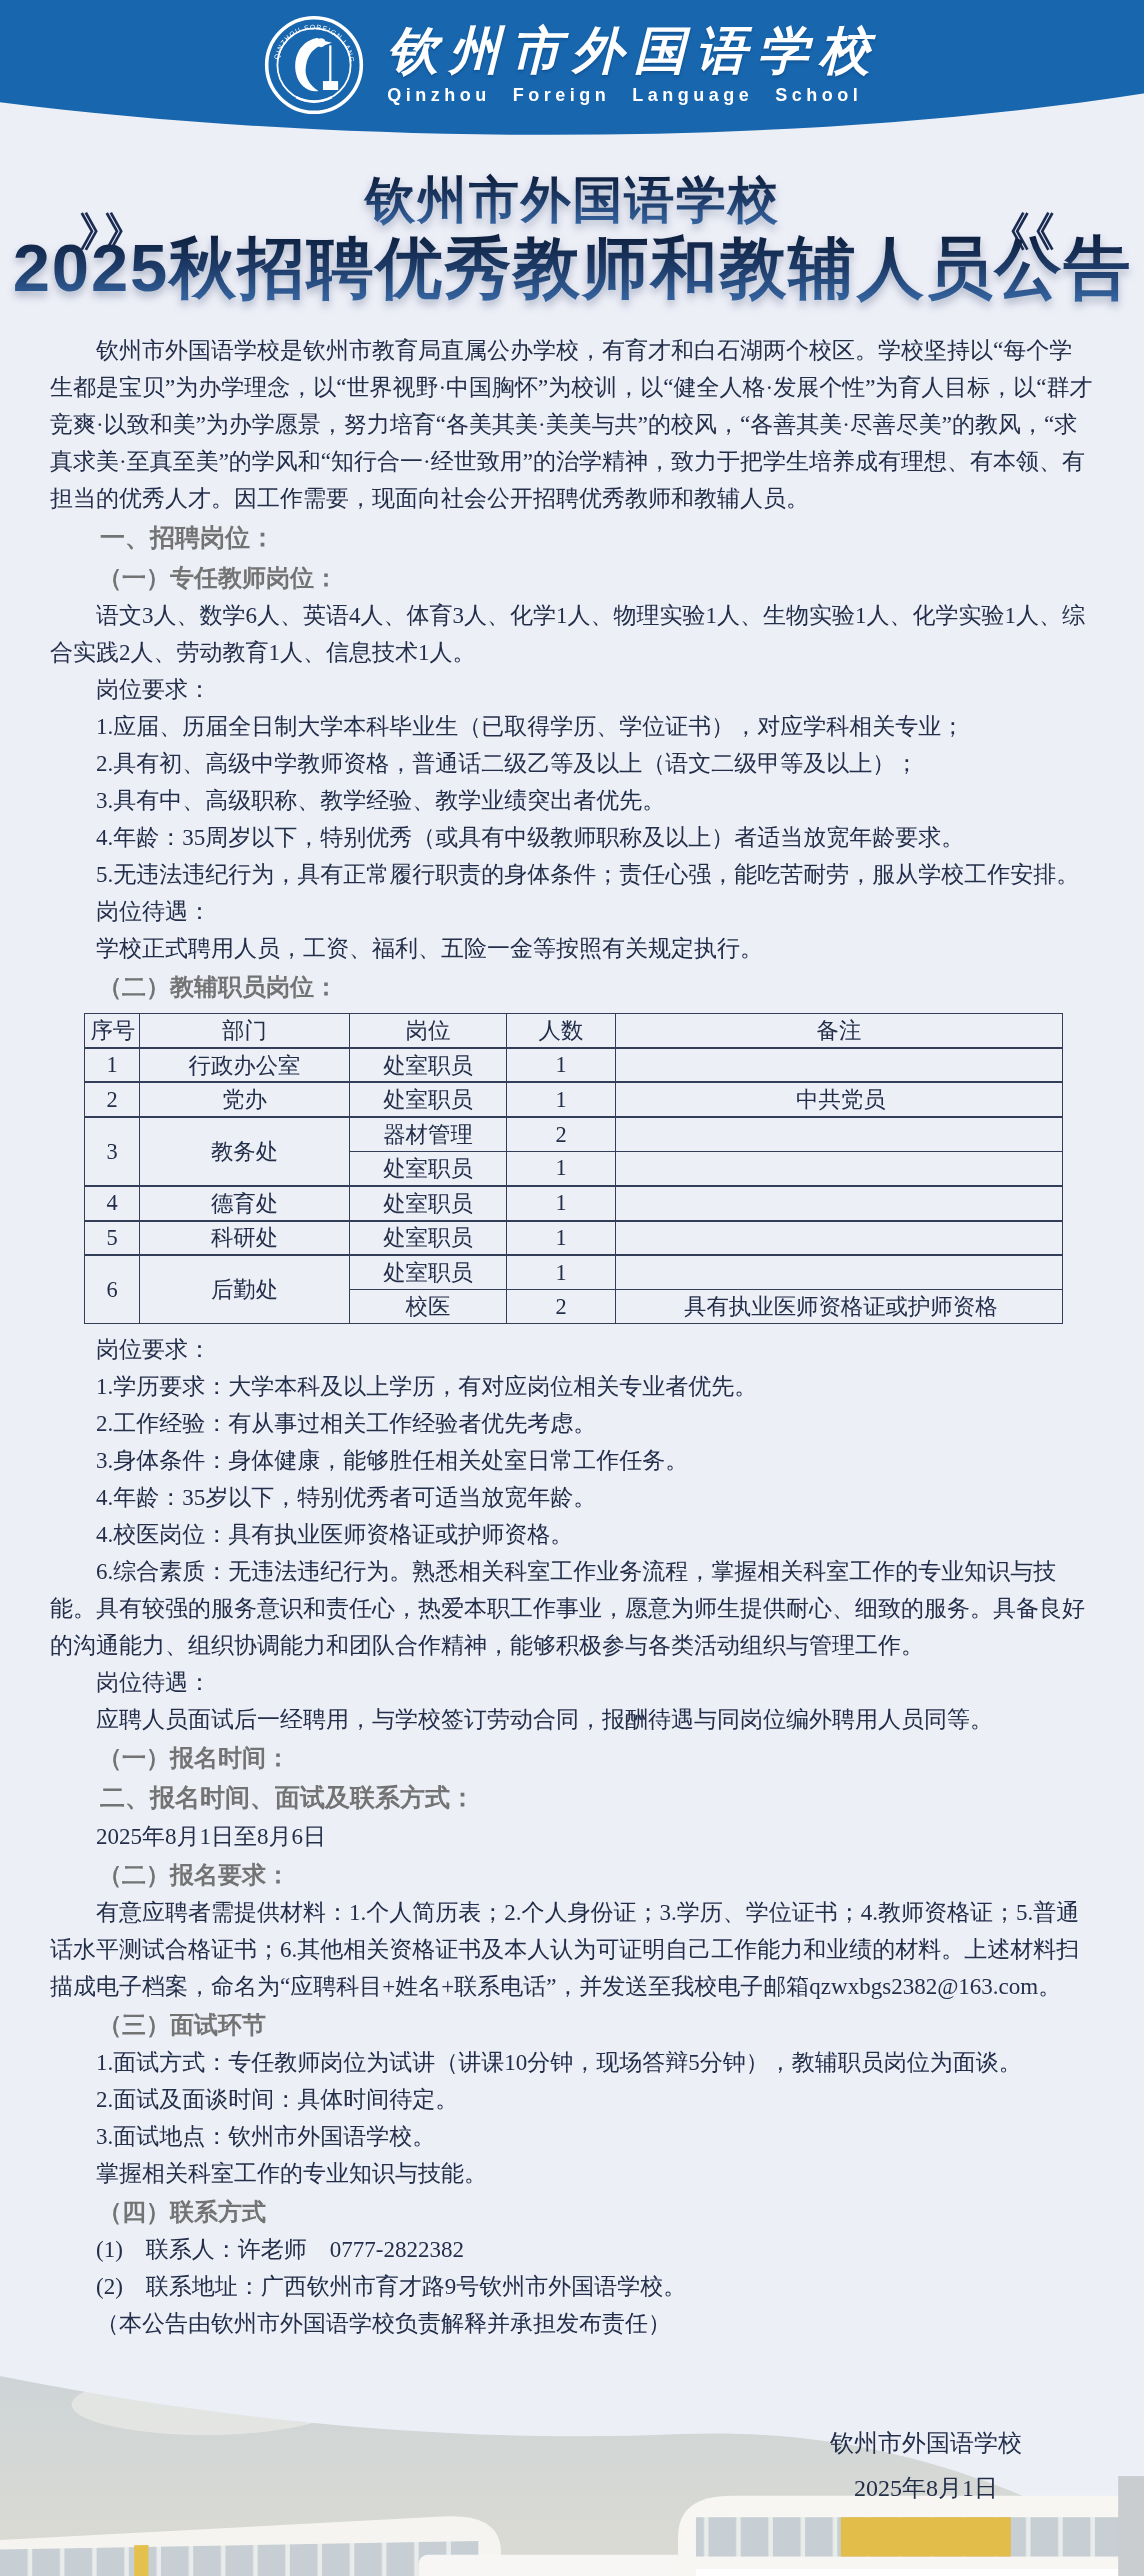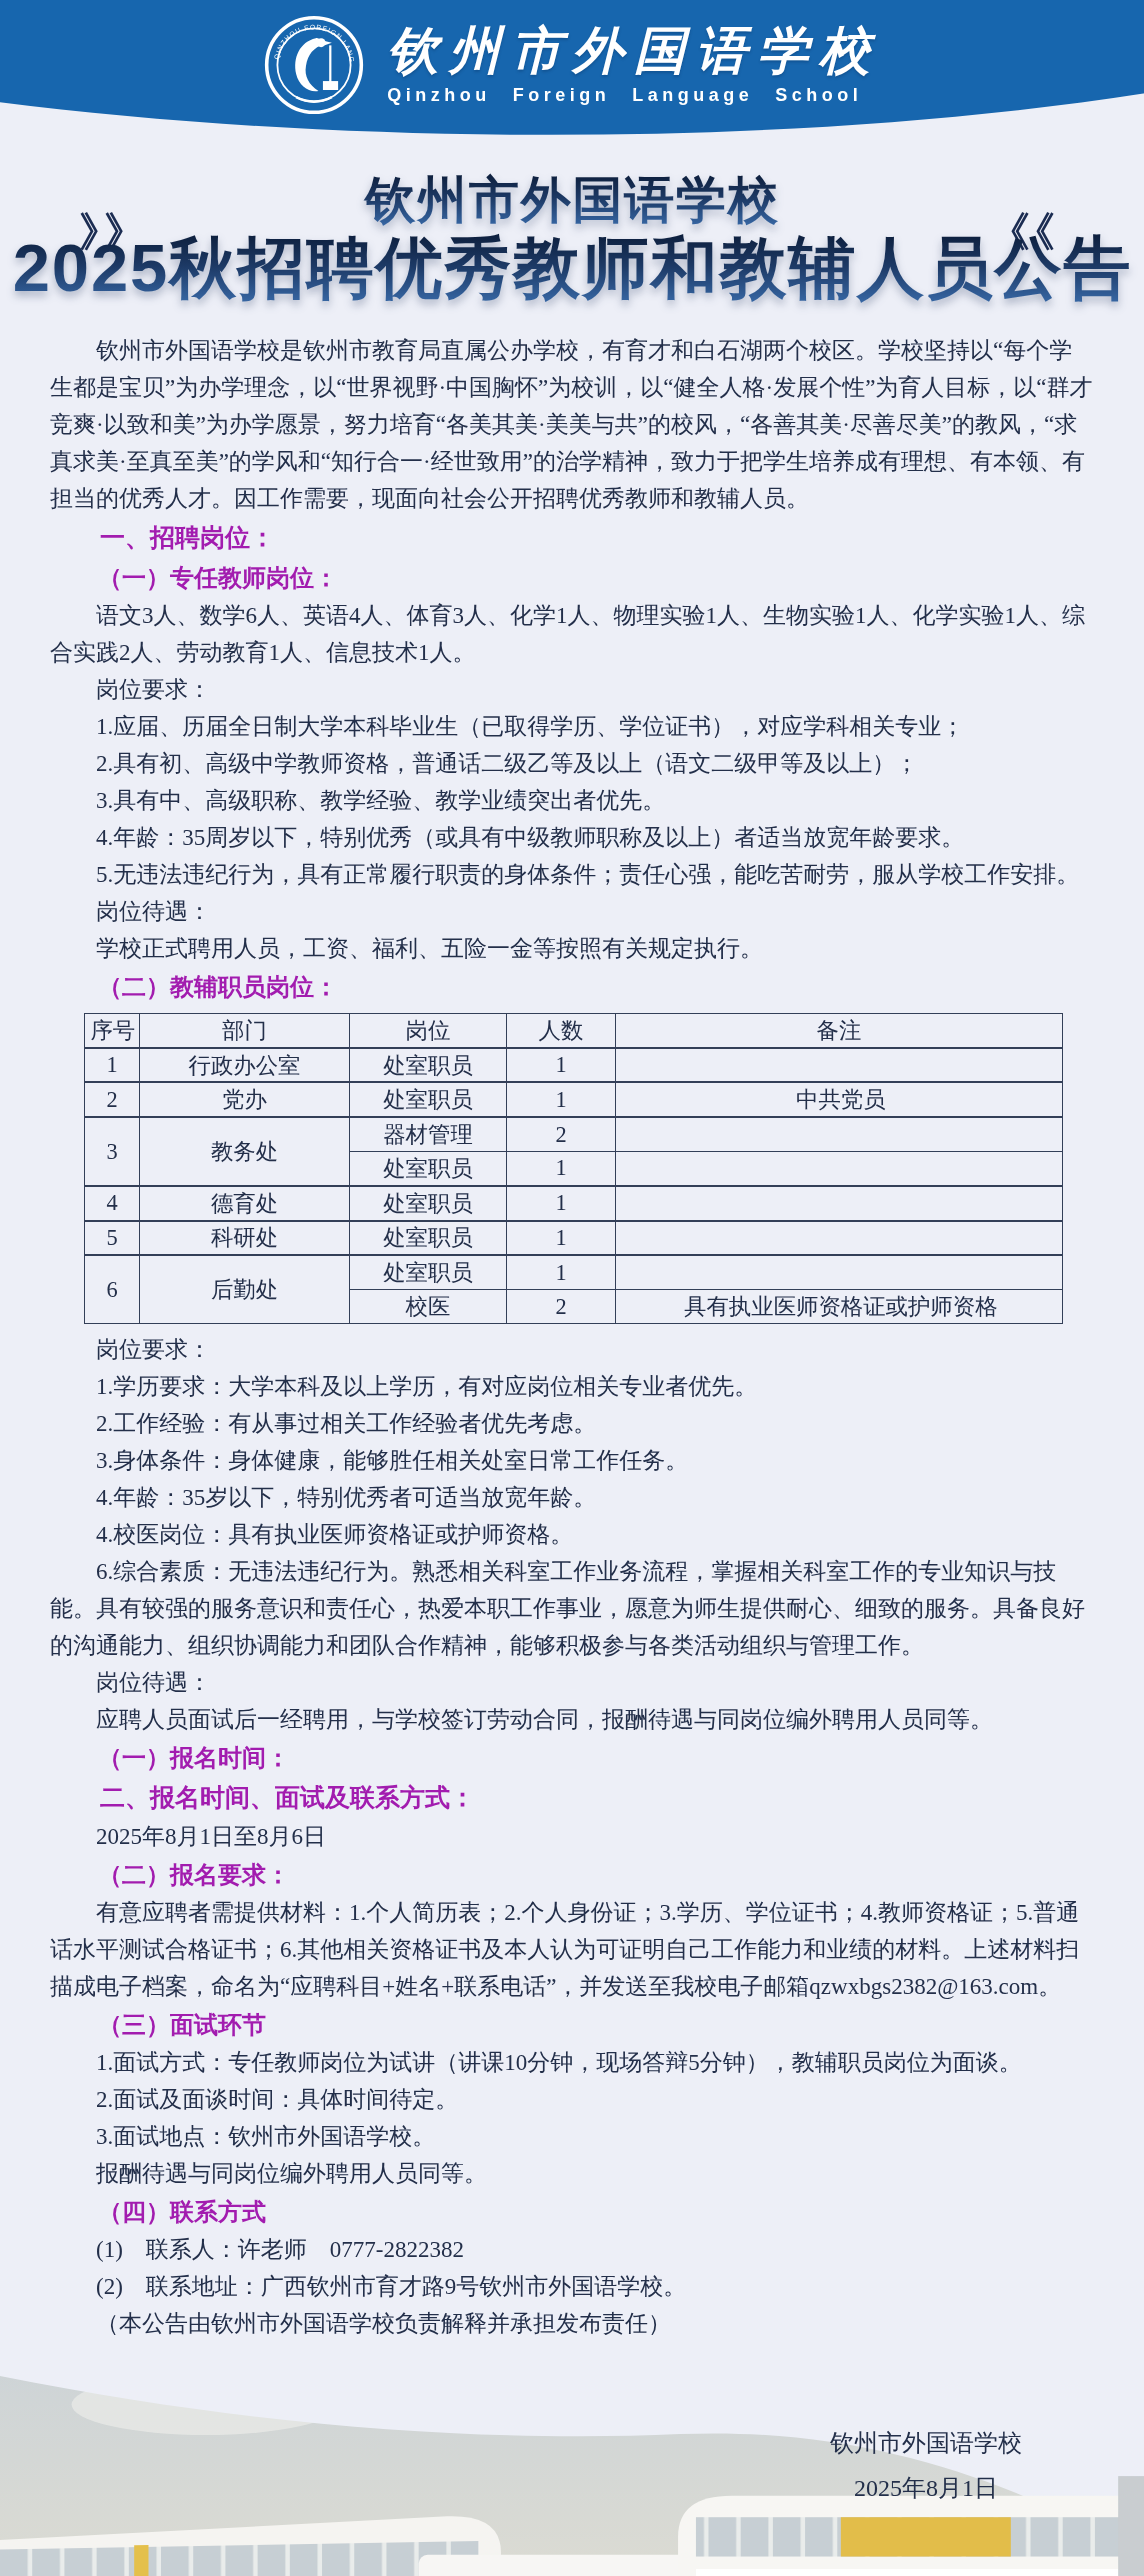--- a/index.html
+++ b/index.html
@@ -47,21 +47,21 @@
     position:absolute;top:57px;font-size:41px;font-weight:900;color:#1b2c52;
     font-family:"Liberation Sans","DejaVu Sans",sans-serif;letter-spacing:-16px;
   }
   .deco-l{left:79px;}
   .deco-r{right:106px;}
   
   .content{padding:9px 50px 0;flex:0 0 auto;}
   .content p{margin:0;text-indent:2em;font-size:23px;line-height:37px;}
   .content p.bh{
     font-family:"Liberation Sans","DejaVu Sans",sans-serif;font-weight:700;
-    font-size:24px;line-height:39px;color:#a21caf;
+    font-size:24px;line-height:39px;color:#737373;
   }
   .content p.bh1{font-size:25px;line-height:41px;}
   
   table.jobs{
     border-collapse:collapse;table-layout:fixed;width:979px;margin:7.2px 0 7.2px 34px;
     font-size:22.4px;color:#232f4a;
   }
   table.jobs th,table.jobs td{
     border:0.9px solid #333f58;height:29.5px;padding:0.9px 5.4px;text-align:center;
     font-weight:normal;overflow:hidden;white-space:nowrap;
@@ -220,21 +220,21 @@
 
   <p class="bh">（一）报名时间：</p>
   <p class="bh bh1">二、报名时间、面试及联系方式：</p>
   <p>2025年8月1日至8月6日</p>
   <p class="bh">（二）报名要求：</p>
   <p>有意应聘者需提供材料：1.个人简历表；2.个人身份证；3.学历、学位证书；4.教师资格证；5.普通话水平测试合格证书；6.其他相关资格证书及本人认为可证明自己工作能力和业绩的材料。上述材料扫描成电子档案，命名为“应聘科目+姓名+联系电话”，并发送至我校电子邮箱qzwxbgs2382@163.com。</p>
   <p class="bh">（三）面试环节</p>
   <p>1.面试方式：专任教师岗位为试讲（讲课10分钟，现场答辩5分钟），教辅职员岗位为面谈。</p>
   <p>2.面试及面谈时间：具体时间待定。</p>
   <p>3.面试地点：钦州市外国语学校。</p>
-  <p>报酬待遇与同岗位编外聘用人员同等。</p>
+  <p>掌握相关科室工作的专业知识与技能。</p>
   <p class="bh">（四）联系方式</p>
   <p>(1)　联系人：许老师　0777-2822382</p>
   <p>(2)　联系地址：广西钦州市育才路9号钦州市外国语学校。</p>
   <p>（本公告由钦州市外国语学校负责解释并承担发布责任）</p>
 </div>
 
 <div class="photo-section">
   <svg class="scene" viewBox="0 0 1280 462" preserveAspectRatio="none">
     <defs>
       <linearGradient id="sky" x1="0" y1="0" x2="0" y2="1">

